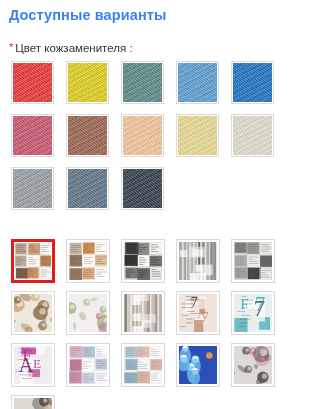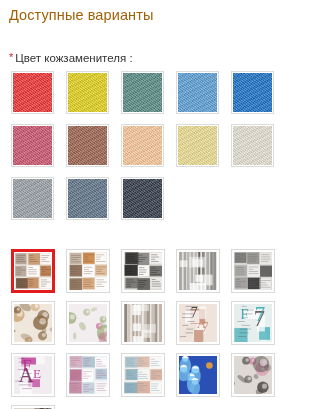--- a/index.html
+++ b/index.html
@@ -8,28 +8,28 @@
     width: 334px;
     height: 409px;
     background: #ffffff;
     font-family: "Liberation Sans", sans-serif;
     overflow: hidden;
   }
   .panel { padding: 0; position: relative; width: 334px; height: 409px; }
 
   .panel-title {
     font-size: 14.5px;
-    color: #a16207;
-    font-weight: 400;
+    color: #3b82f6;
+    font-weight: 700;
     padding: 6px 0 0 9px;
     letter-spacing: 0.1px;
     line-height: 18px;
   }
 
-  .group { margin-top: 27px; }
+  .group { margin-top: 17px; }
   .group-label {
     font-size: 11.5px;
     color: #333333;
     padding-left: 9px;
     line-height: 14px;
     white-space: nowrap;
   }
   .req-star {
     color: #d32a2a;
     font-size: 11px;

